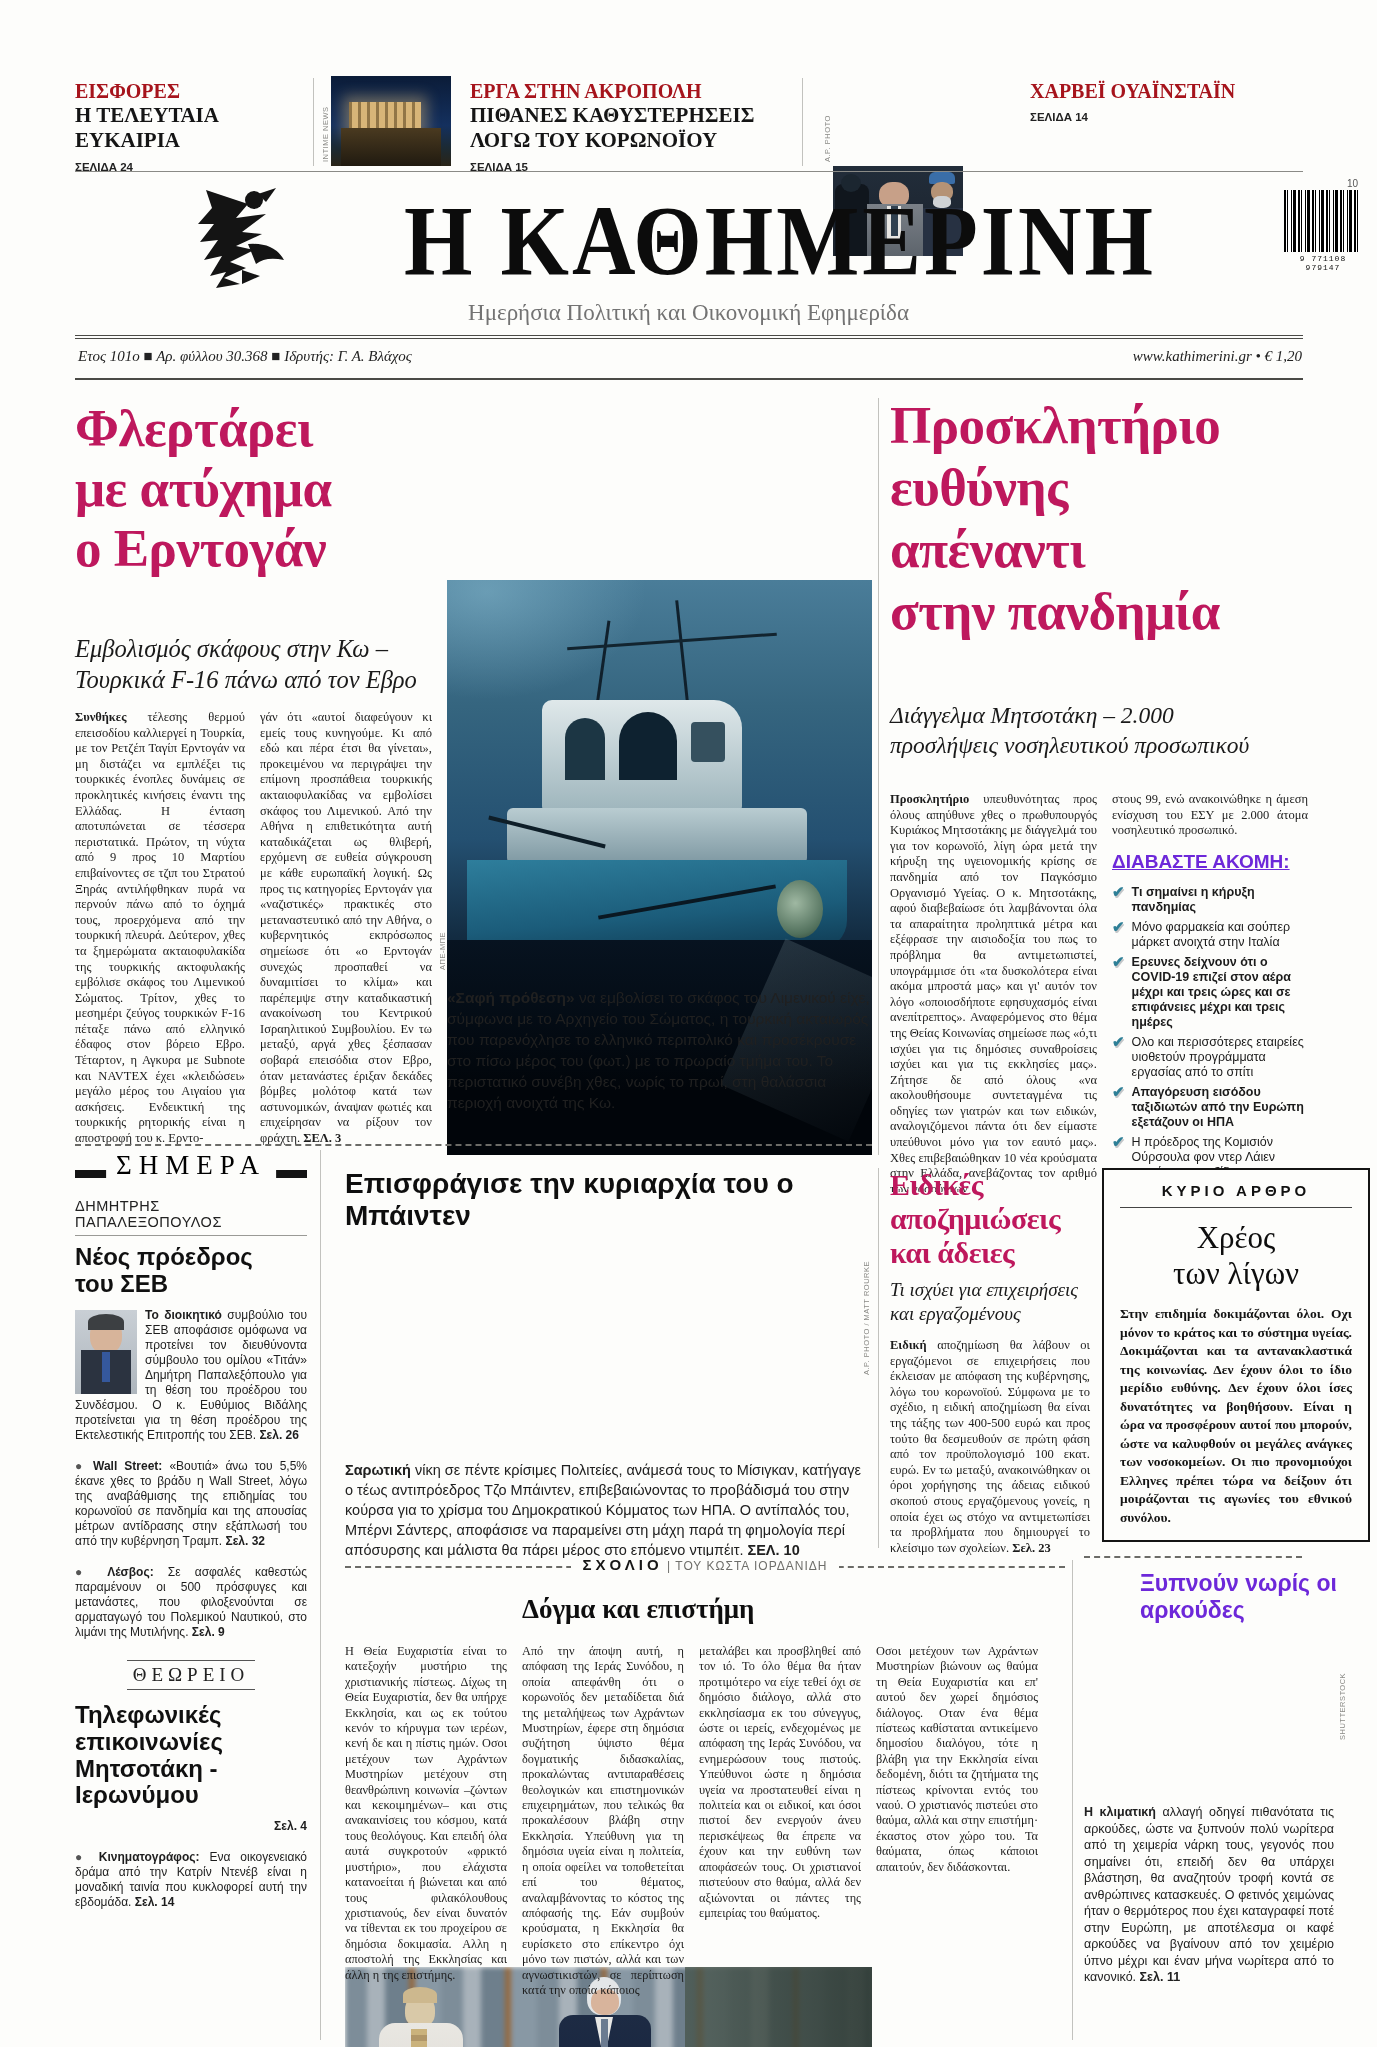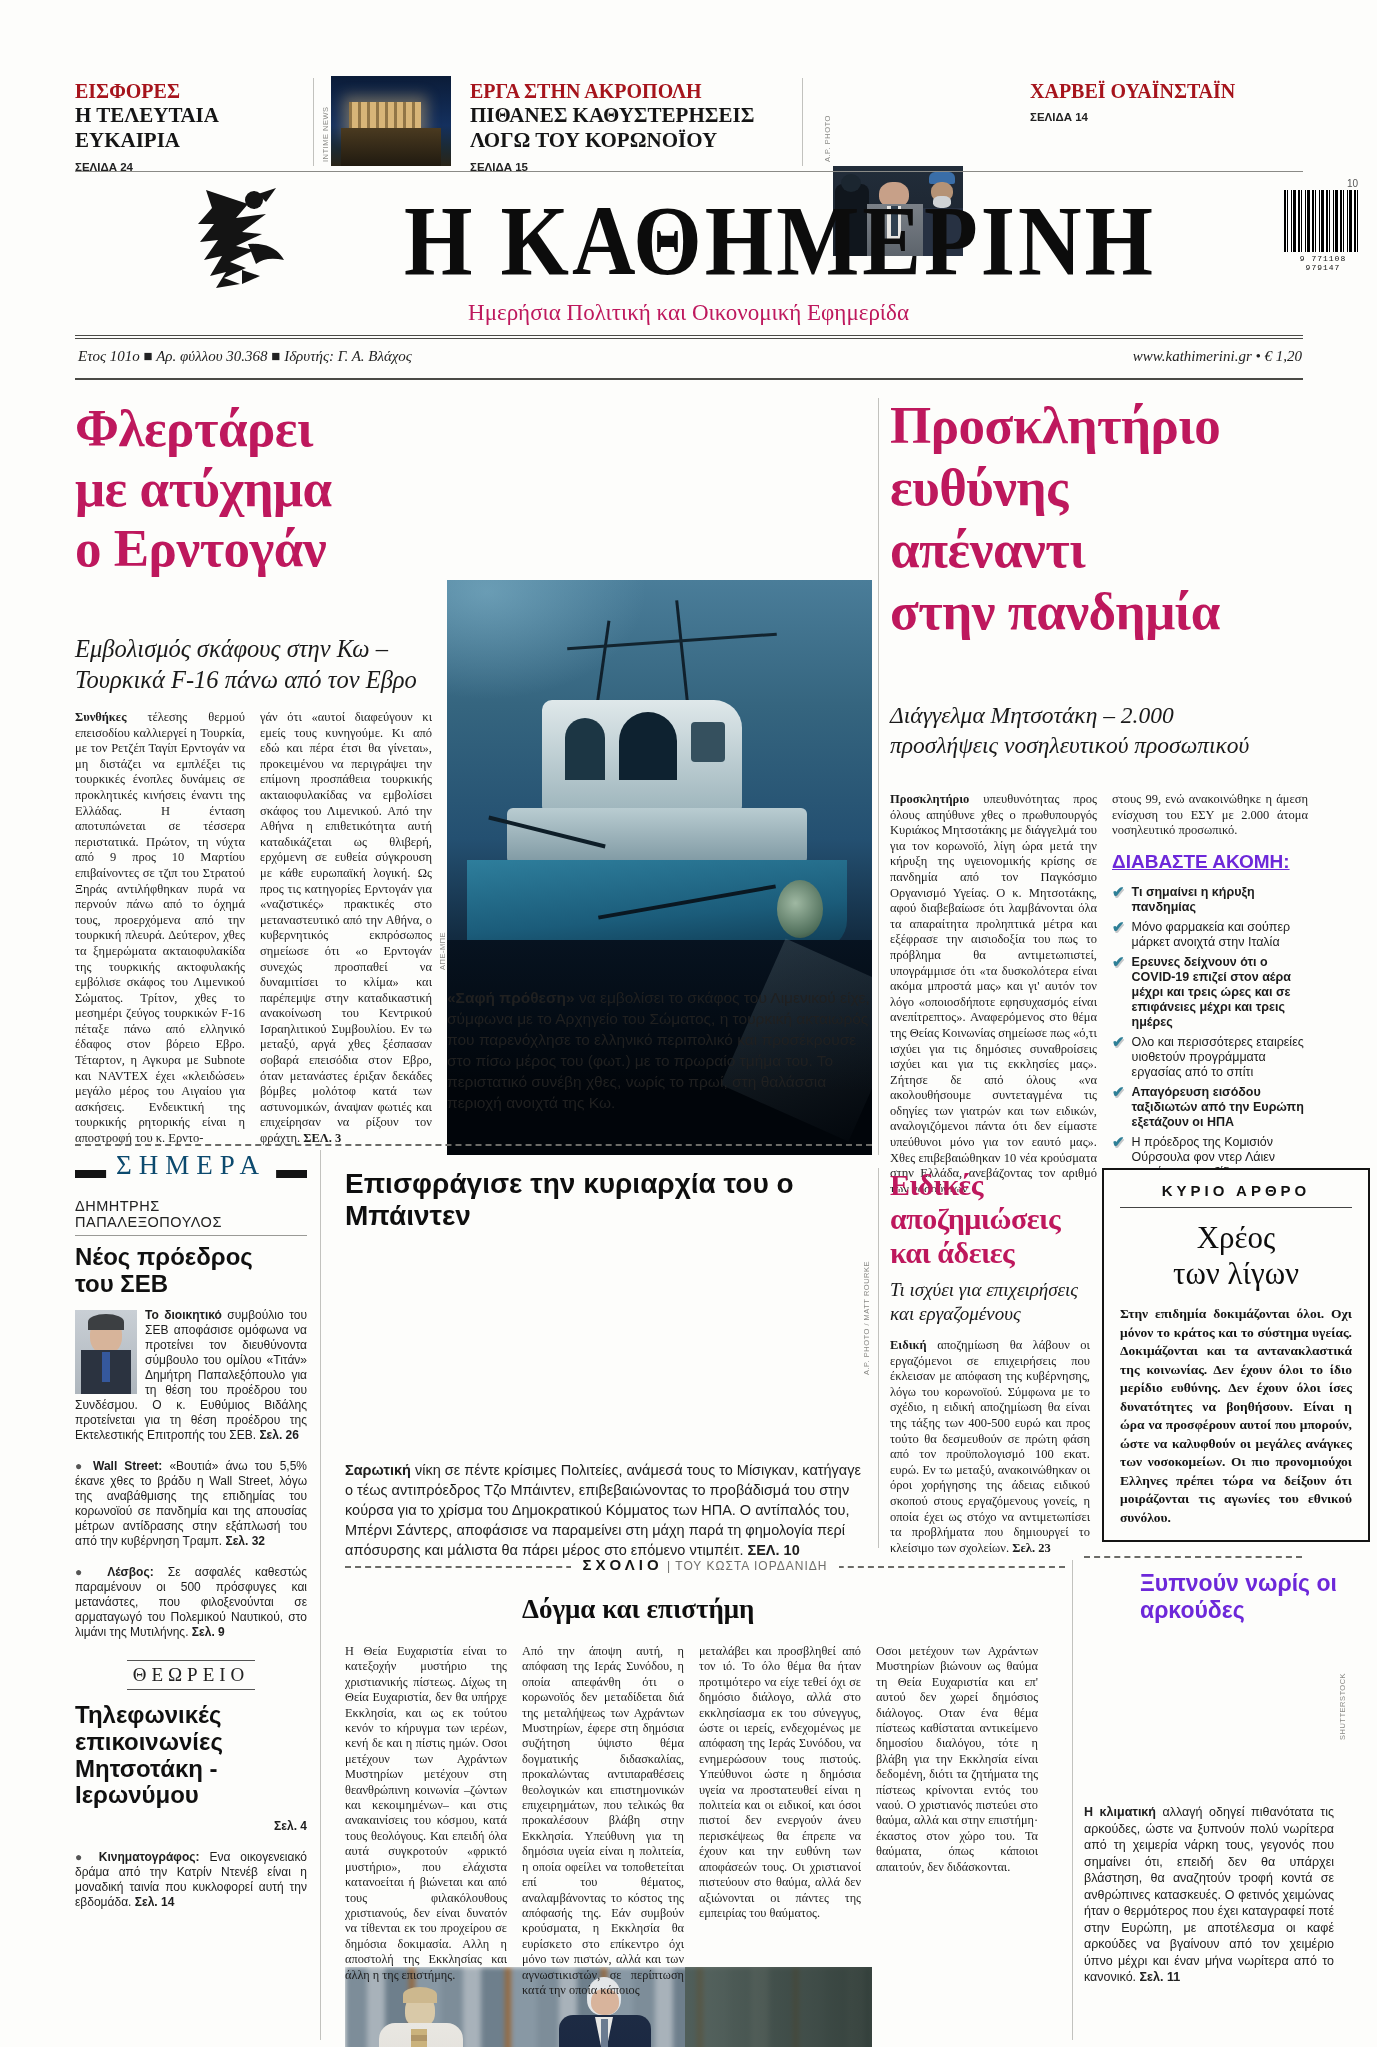--- a/index.html
+++ b/index.html
@@ -26,21 +26,21 @@
   
   .check-item{display:flex;gap:7px;margin-bottom:5px;font-family:"Liberation Sans",sans-serif;
               font-size:12.5px;line-height:15px;color:#1b1b1b;}
   .check-item .ck{color:#2e7f96;font-size:15px;font-weight:bold;line-height:14px;text-shadow:1px 2px 0 #c4c7c9;}
   .check-item.b .txt{font-weight:bold;}
   
   .sim-head{position:relative;height:34px;margin-bottom:14px;}
   .sim-head .bar{position:absolute;left:0;right:0;top:20px;height:8px;
      background:linear-gradient(90deg,#141414 0 16%,#cfcfcb 16% 84%,#141414 84%);}
   .sim-head .t{position:relative;z-index:2;background:#fdfdfb;padding:0 10px;left:50%;transform:translateX(-50%);
-     display:inline-block;font-size:27px;letter-spacing:7px;color:#0c4a6e;}
+     display:inline-block;font-size:27px;letter-spacing:7px;color:#000000;}
   .sb-name{font-family:"Liberation Sans",sans-serif;font-size:14.5px;color:#222;letter-spacing:.5px;
            border-bottom:1px solid #9a9a96;padding-bottom:5px;margin-bottom:8px;}
   .sb-title{font-family:"Liberation Sans",sans-serif;font-weight:bold;font-size:24px;line-height:1.12;color:#101010;margin-bottom:10px;}
   .sb-body{font-family:"Liberation Sans",sans-serif;font-size:12px;line-height:15px;text-align:justify;color:#1d1d1d;}
   .sb-item{margin-top:16px;}
   .bullet{color:#555;}
   .theoreio{margin-top:20px;text-align:center;}
   .theoreio .t{display:inline-block;border-top:1px solid #555;border-bottom:1px solid #555;
      padding:3px 6px;font-size:19px;letter-spacing:5px;color:#222;}
   
@@ -123,21 +123,21 @@
         <path d="M46 86 L64 92 L46 100 Z"></path>
       </g>
     </svg>
   </div>
   <div class="abs serif" style="left:300px;top:186px;width:960px;text-align:center;font-weight:bold;
        font-size:88px;line-height:100px;letter-spacing:3px;transform:scaleY(1.12);transform-origin:top;color:#0c0c0c;">Η ΚΑΘΗΜΕΡΙΝΗ</div>
   <div class="abs" style="left:1347px;top:178px;font-family:'Liberation Sans',sans-serif;font-size:10px;color:#555;">10</div>
   <div id="barcode" class="abs" style="left:1284px;top:190px;width:76px;height:62px;"></div>
   <div class="abs bc-num" style="left:1282px;top:254px;width:82px;text-align:center;">9 771108 979147</div>
 
-  <div class="abs serif" style="left:0;top:300px;width:1377px;text-align:center;font-size:23px;color:#be185d;">Ημερήσια Πολιτική και Οικονομική Εφημερίδα</div>
+  <div class="abs serif" style="left:0;top:300px;width:1377px;text-align:center;font-size:23px;color:#737373;">Ημερήσια Πολιτική και Οικονομική Εφημερίδα</div>
 
   <div class="abs hline" style="left:75px;top:335px;width:1228px;background:#4a4a46;"></div>
   <div class="abs hline" style="left:75px;top:338px;width:1228px;background:#4a4a46;"></div>
   <div class="abs serif" style="left:78px;top:348px;font-style:italic;font-size:15px;color:#222;">Ετος 101ο ■ Αρ. φύλλου 30.368 ■ Ιδρυτής: Γ. Α. Βλάχος</div>
   <div class="abs serif" style="left:1000px;top:348px;width:302px;text-align:right;font-style:italic;font-size:15px;color:#222;">www.kathimerini.gr • € 1,20</div>
   <div class="abs hline" style="left:75px;top:378px;width:1228px;background:#4a4a46;height:1.5px;"></div>
 
   <div class="abs headline serif ml" style="left:75px;top:398px;width:365px;font-size:53px;line-height:60px;">Φλερτάρει
 με ατύχημα
 ο Ερντογάν</div>

